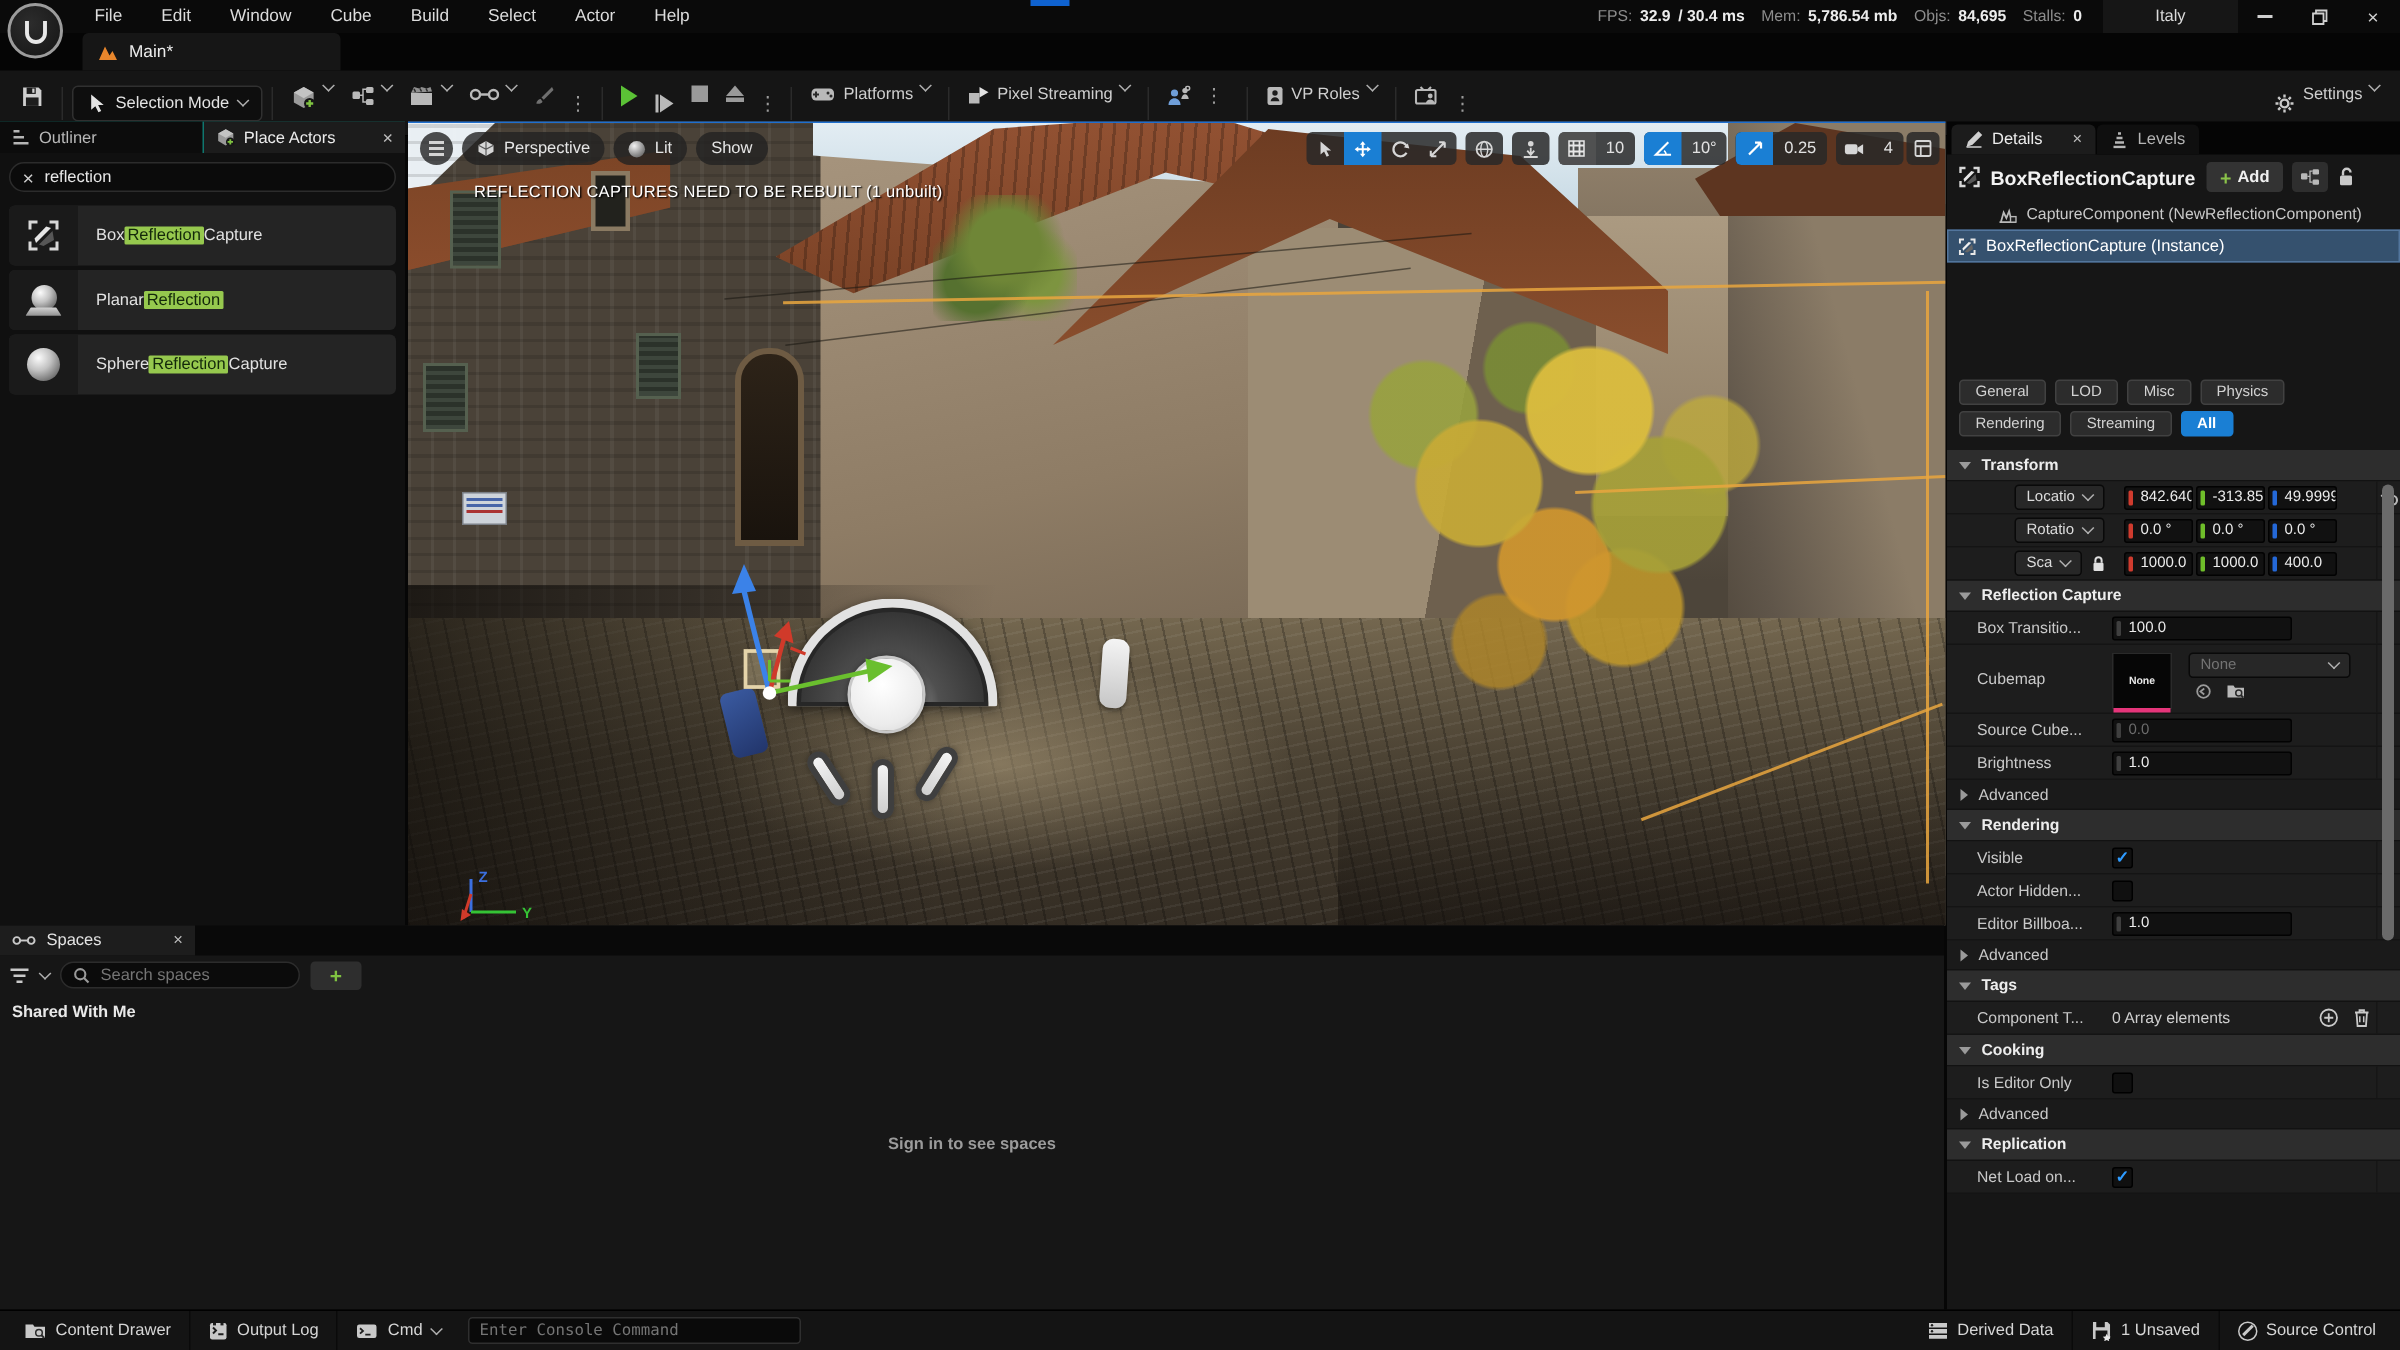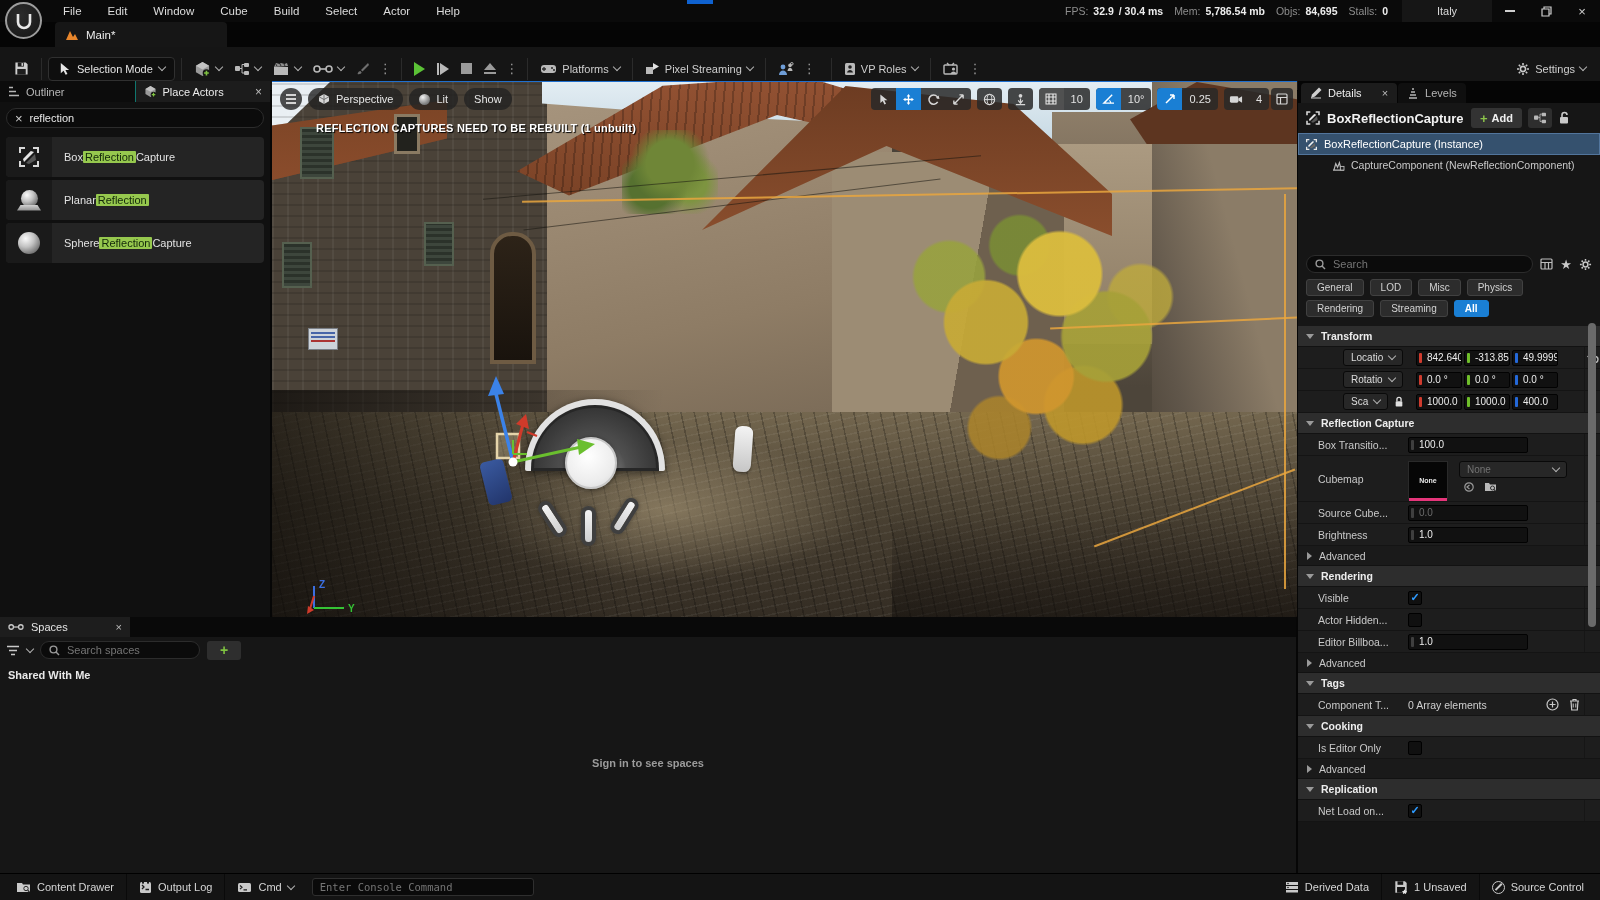--- a/index.html
+++ b/index.html
@@ -21,21 +21,21 @@
 #tstats .sv{color:#ededed;font-weight:bold}
 #project-pill{width:90px;height:22px;background:#161616;display:flex;align-items:center;justify-content:center;color:#dadada;font-size:11px}
 .winbtn{width:36px;height:22px;display:flex;align-items:center;justify-content:center;color:#cfcfcf}
 #top-accent{left:687px;top:0;width:26px;height:4px;background:#0f62d0}
 
 #tabrow{left:0;top:22px;width:1600px;height:25px;background:#050505}
 #main-tab{position:absolute;left:55px;top:0;height:25px;width:172px;background:#161616;border-radius:4px 4px 0 0;display:flex;align-items:center;gap:7px;padding:0 10px;font-size:11.5px;color:#ececec}
 
 #toolbar{left:0;top:47px;width:1600px;height:44px;background:#151515;display:flex;align-items:center;padding:0 8px;border-bottom:1px solid #000}
 .tb-sep{width:1px;height:22px;background:#2b2b2b;margin:0 6px;flex:none}
-.tb-btn{height:24px;display:flex;align-items:center;gap:5px;padding:0 6px;border-radius:3px;color:#cfcfcf;flex:none}
+.tb-btn{height:24px;display:flex;gap:5px;padding:0 6px;border-radius:3px;color:#cfcfcf;flex:none}
 #sel-mode{background:#0e0e0e;border:1px solid #303030;border-radius:4px;height:24px;padding:0 9px;gap:6px;display:flex;align-items:center;font-size:11px;color:#e4e4e4}
 .play-tri{width:0;height:0;border-top:7px solid transparent;border-bottom:7px solid transparent;border-left:11px solid #5bc236}
 .skip-w{display:flex;align-items:center;gap:1px}
 .skip-bar{width:2.5px;height:12px;background:#b9b9b9}
 .skip-tri{width:0;height:0;border-top:6px solid transparent;border-bottom:6px solid transparent;border-left:9px solid #b9b9b9}
 .stop-sq{width:11px;height:11px;background:#9a9a9a}
 .eject{display:flex;flex-direction:column;align-items:center;gap:1.5px}
 .eject .t{width:0;height:0;border-left:6px solid transparent;border-right:6px solid transparent;border-bottom:7px solid #9a9a9a}
 .eject .b{width:12px;height:2.5px;background:#9a9a9a}
 
@@ -98,21 +98,21 @@
 
 .dome{left:253px;top:317px;width:140px;height:72px;background:radial-gradient(circle at 50% 100%,#8d8d8d 0 16%,#505050 34%,#333 72%,#3e3e3e);border:6px solid #e2e2e2;border-bottom:none;border-radius:140px 140px 4px 4px;box-shadow:inset 0 0 0 3px #272727,0 2px 8px rgba(0,0,0,.55);z-index:3}
 .gdot{left:293px;top:355px;width:52px;height:52px;border-radius:50%;background:radial-gradient(circle at 44% 36%,#fff,#ececec 65%,#d4d4d4);border:2px solid #c8c8c8;box-shadow:0 1px 5px rgba(0,0,0,.5);z-index:4}
 .ray{position:absolute;width:15px;height:40px;background:linear-gradient(#f4f4f4,#cfcfcf);border:4px solid #3f3f3f;border-radius:10px;box-shadow:0 0 4px rgba(0,0,0,.35);z-index:3}
 #gizmo-arrows{left:205px;top:290px;z-index:5}
 
 .vp-pill{height:22px;border-radius:12px;background:rgba(34,34,34,.8);color:#e6e6e6;display:flex;align-items:center;padding:0 10px;gap:6px;font-size:11px;flex:none}
 #vp-topleft{left:8px;top:6px;display:flex;gap:6px;z-index:6}
 #vp-burger{width:22px;height:22px;border-radius:50%;background:rgba(34,34,34,.8);display:flex;flex-direction:column;justify-content:center;align-items:center;gap:2.5px}
 #vp-burger i{width:10px;height:1.6px;background:#d4d4d4}
-#vp-warning{left:44px;top:40px;color:#fff;font-size:11px;font-weight:bold;text-shadow:1px 1px 1px #000;z-index:6;letter-spacing:.2px}
+#vp-warning{left:44px;top:40px;color:#fff;font-size:11px;font-weight:normal;text-shadow:1px 1px 1px #000;z-index:6;letter-spacing:.2px}
 #vp-topright{right:28px;top:6px;display:flex;gap:6px;z-index:6}
 .vg{display:flex;border-radius:4px;overflow:hidden;background:rgba(40,40,40,.85)}
 .vgb{min-width:25px;height:22px;display:flex;align-items:center;justify-content:center;padding:0 3px}
 .vgb.on{background:#1a7fd4}
 .vgb.gr{background:rgba(82,82,82,.9)}
 .vgv{padding:0 7px;color:#e2e2e2;font-size:11px;display:flex;align-items:center}
 #vp-max{right:4px;top:6px;z-index:6;width:22px;height:22px;border-radius:4px;background:rgba(40,40,40,.85);display:flex;align-items:center;justify-content:center}
 #vp-axis{left:28px;top:492px;z-index:6;width:70px;height:40px}
 
 #right-panel{left:1298px;top:81px;width:302px;height:792px;background:#161616;display:flex;flex-direction:column}
@@ -674,68 +674,42 @@
             <path d="M6 6.5h2v-4h2M8 6.5v4.5h2" stroke="#b9b9b9" fill="none"></path>
           </svg>
       </div>
       <span class="ic">
         <svg width="12" height="14" viewBox="0 0 12 14">
             <rect x="2" y="6" width="8" height="6.5" rx="1" fill="#c9c9c9"></rect>
             <path d="M4 6V4a2.5 2.5 0 0 1 5 0" stroke="#c9c9c9" stroke-width="1.6" fill="none"></path>
           </svg>
       </span>
     </div>
+    <div class="tree-row child">
+      <span class="ic">
+        <svg width="13" height="11" viewBox="0 0 14 12">
+            <path d="M1 11h12M2 11l2-7 2 4 2-5 2 8" stroke="#b9b9b9" stroke-width="1.3" fill="none"></path>
+            <rect x="9" y="7" width="4" height="4" fill="#1d1d1d" stroke="#b9b9b9"></rect>
+          </svg>
+      </span>
+      <span>CaptureComponent (NewReflectionComponent)</span>
+    </div>
     <div class="tree-row sel">
       <span class="ic">
         <svg width="13" height="13" viewBox="0 0 24 24">
             <g stroke="#e8e8e8" stroke-width="2.4" fill="none">
               <path d="M3 8V3h5M16 3h5v5M21 16v5h-5M8 21H3v-5"></path>
             </g>
             <path d="M7 17L17 7l-3.2-1L6 14z" fill="#f0f0f0"></path>
             <path d="M9 18l9-9 1 6-7 4z" fill="#666"></path>
           </svg>
       </span>
       <span>BoxReflectionCapture (Instance)</span>
     </div>
-    <div class="tree-row child">
-      <span class="ic">
-        <svg width="13" height="11" viewBox="0 0 14 12">
-            <path d="M1 11h12M2 11l2-7 2 4 2-5 2 8" stroke="#b9b9b9" stroke-width="1.3" fill="none"></path>
-            <rect x="9" y="7" width="4" height="4" fill="#1d1d1d" stroke="#b9b9b9"></rect>
-          </svg>
-      </span>
-      <span>CaptureComponent (NewReflectionComponent)</span>
-    </div>
     <div id="rp-gap"></div>
-    <div id="rp-search">
-      <div class="pill-input">
-        <span class="ic">
-          <svg width="11" height="11" viewBox="0 0 11 11">
-              <circle cx="4.5" cy="4.5" r="3.4" stroke="#9a9a9a" stroke-width="1.4" fill="none"></circle>
-              <path d="M7 7l3 3" stroke="#9a9a9a" stroke-width="1.4"></path>
-            </svg>
-        </span>
-        <input placeholder="Search" style="">
-      </div>
-      <span class="ic">
-        <svg width="13" height="12" viewBox="0 0 13 12">
-            <rect x="1" y="1" width="11" height="10" rx="1" stroke="#bdbdbd" fill="none" stroke-width="1.2"></rect>
-            <path d="M1 4.5h11M5 4.5V11M8.5 4.5V11" stroke="#bdbdbd" stroke-width="1.2"></path>
-          </svg>
-      </span>
-      <span style="color:#c9c9c9;font-size:13px">★</span>
-      <span class="ic">
-        <svg width="13" height="13" viewBox="0 0 14 14">
-            <g stroke="#c9c9c9" stroke-width="1.6">
-              <path d="M7 1v2M7 11v2M1 7h2M11 7h2M2.8 2.8l1.4 1.4M9.8 9.8l1.4 1.4M11.2 2.8L9.8 4.2M4.2 9.8l-1.4 1.4"></path>
-            </g>
-            <circle cx="7" cy="7" r="2.6" stroke="#c9c9c9" stroke-width="1.6" fill="none"></circle>
-          </svg>
-      </span>
-    </div>
     <div id="rp-filters">
       <div class="chip-row">
         <div class="chip">General</div>
         <div class="chip">LOD</div>
         <div class="chip">Misc</div>
         <div class="chip">Physics</div>
       </div>
       <div class="chip-row">
         <div class="chip">Rendering</div>
         <div class="chip">Streaming</div>

